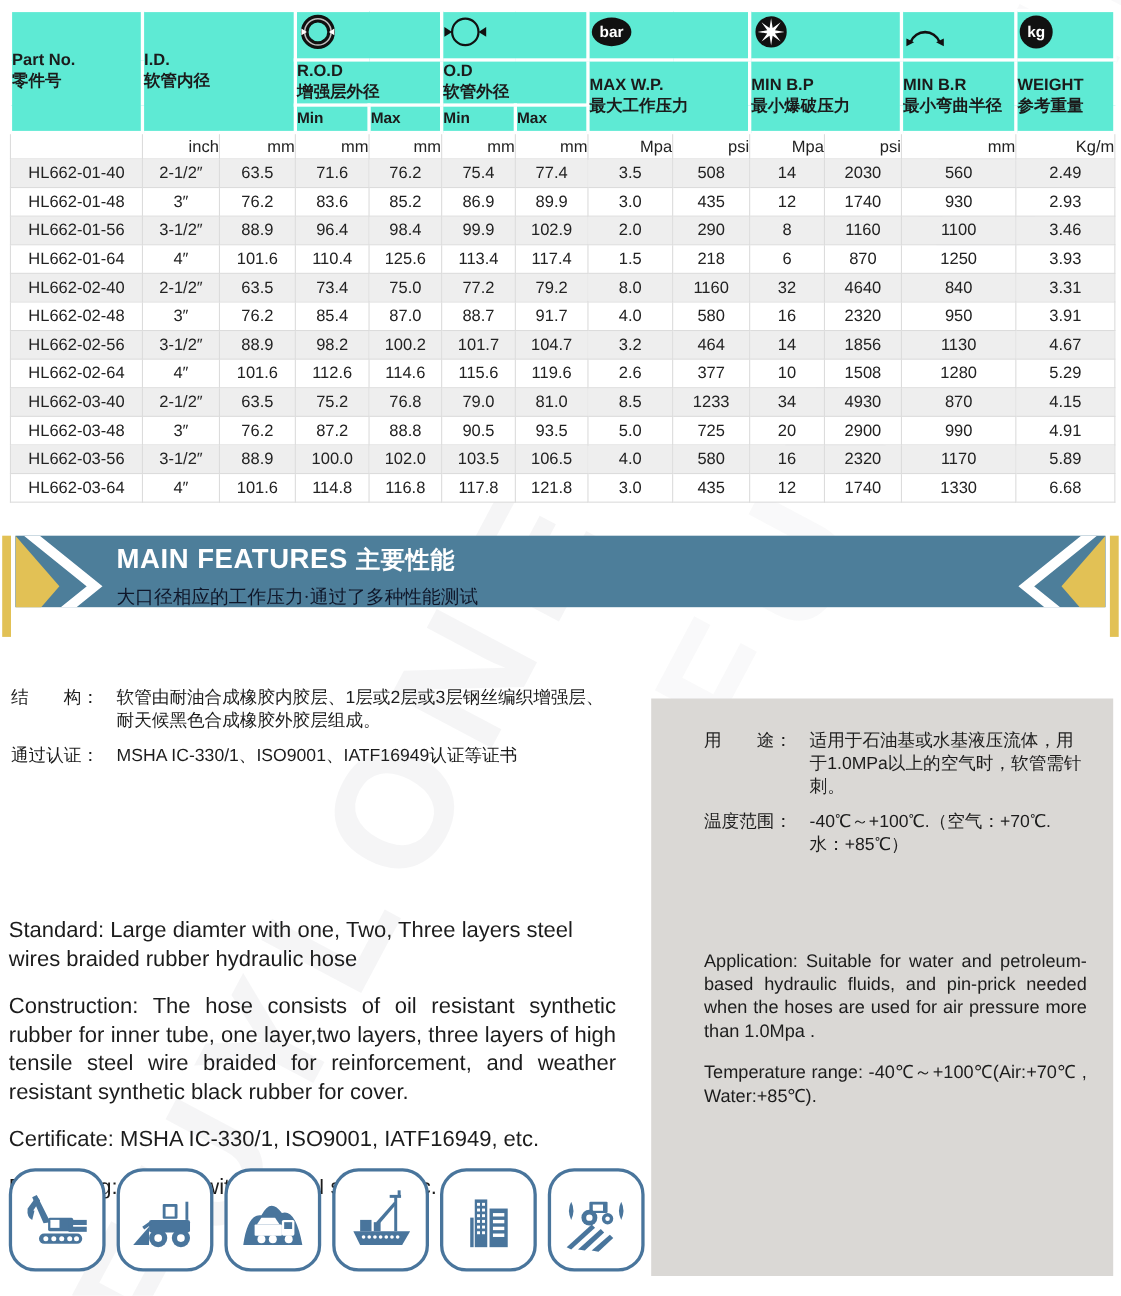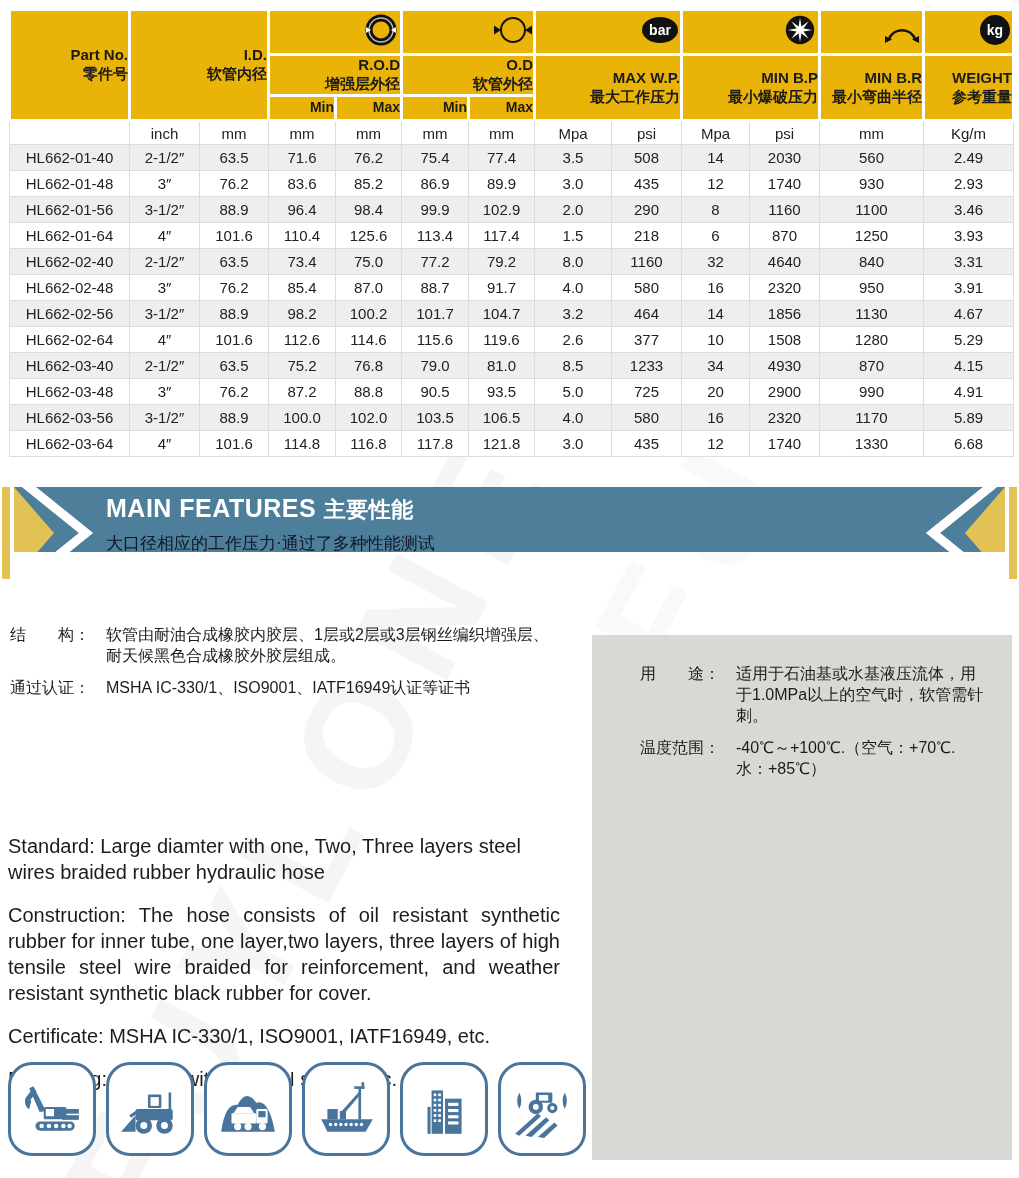--- a/index.html
+++ b/index.html
@@ -7,29 +7,29 @@
     width:1019px;height:1178px;position:relative;overflow:hidden;
     background:#ffffff;font-family:"Liberation Sans",sans-serif;color:#1c1c1c;
   }
   
   .wm{position:absolute;font-size:150px;font-weight:bold;letter-spacing:22px;
       color:rgba(110,115,125,0.07);white-space:nowrap;pointer-events:none;
       transform:rotate(-62deg);transform-origin:left top;z-index:0;}
   
   .spec-table{position:absolute;left:8px;top:8px;z-index:2;}
   table{border-collapse:collapse;table-layout:fixed;}
-  thead th{background:#eab308;border:3px solid #ffffff;padding:0;
-           font-size:15px;font-weight:600;color:#1b1b1b;line-height:1.25;text-align:right;}
+  thead th{background:#5eead4;border:3px solid #ffffff;padding:0;
+           font-size:15px;font-weight:600;color:#1b1b1b;line-height:1.25;text-align:left;}
   thead tr.icon-row th{height:42px;}
   thead tr.label-row th{height:38px;}
   thead tr.minmax-row th{height:22px;font-size:14px;}
   .th2{display:block;}
   tbody td{border:1px solid #dcdcdc;background:#ffffff;text-align:center;
            font-size:15px;color:#222;height:25px;padding:0;overflow:hidden;white-space:nowrap;}
-  tbody tr.units-row td{height:22px;}
+  tbody tr.units-row td{height:22px;text-align:right;}
   tbody tr.alt td{background:#eeeeee;}
   
   .banner{position:absolute;left:0;top:487px;width:1019px;height:65px;z-index:2;}
   .banner-side{position:absolute;top:0;width:8px;height:92px;background:#e2c155;}
   .banner-side.left{left:2px;} .banner-side.right{right:2px;}
   .banner-blue{position:absolute;left:14px;right:14px;top:0;bottom:0;background:#4d7e9a;overflow:hidden;}
   .banner-chevrons{position:absolute;top:0;height:92px;}
   .banner-chevrons.left{left:0;} .banner-chevrons.right{right:0;}
   .banner-textblock{position:absolute;left:92px;top:7px;color:#fff;}
   .banner-title{font-size:25px;font-weight:bold;letter-spacing:.5px;}
@@ -400,20 +400,24 @@
 <div class="right-panel">
   <div class="spec-item">
     <span class="spec-label">用　　途：</span>
     <span class="spec-text">适用于石油基或水基液压流体，用于1.0MPa以上的空气时，软管需针刺。</span>
   </div>
   <div class="spec-item">
     <span class="spec-label">温度范围：</span>
     <span class="spec-text pre-line">-40℃～+100℃.（空气：+70℃.
 水：+85℃）</span>
   </div>
+  <div class="right-en">
+    <p>Application: Suitable for water and petroleum-based hydraulic fluids, and pin-prick needed when the hoses are used for air pressure more than 1.0Mpa .</p>
+    <p>Temperature range: -40℃～+100℃(Air:+70℃ , Water:+85℃).</p>
+  </div>
 </div>
 
 <div class="specs-en-left">
   <p>Standard: Large diamter with one, Two, Three layers steel wires braided rubber hydraulic hose</p>
   <p class="justify">Construction: The hose consists of oil resistant synthetic rubber for inner tube, one layer,two layers, three layers of high tensile steel wire braided for reinforcement, and weather resistant synthetic black rubber for cover.</p>
   <p>Certificate: MSHA IC-330/1, ISO9001, IATF16949, etc.</p>
   <p>Packaging: Packed with NYLON stripes,etc.</p>
 </div>
 
 <div class="app-icons">

